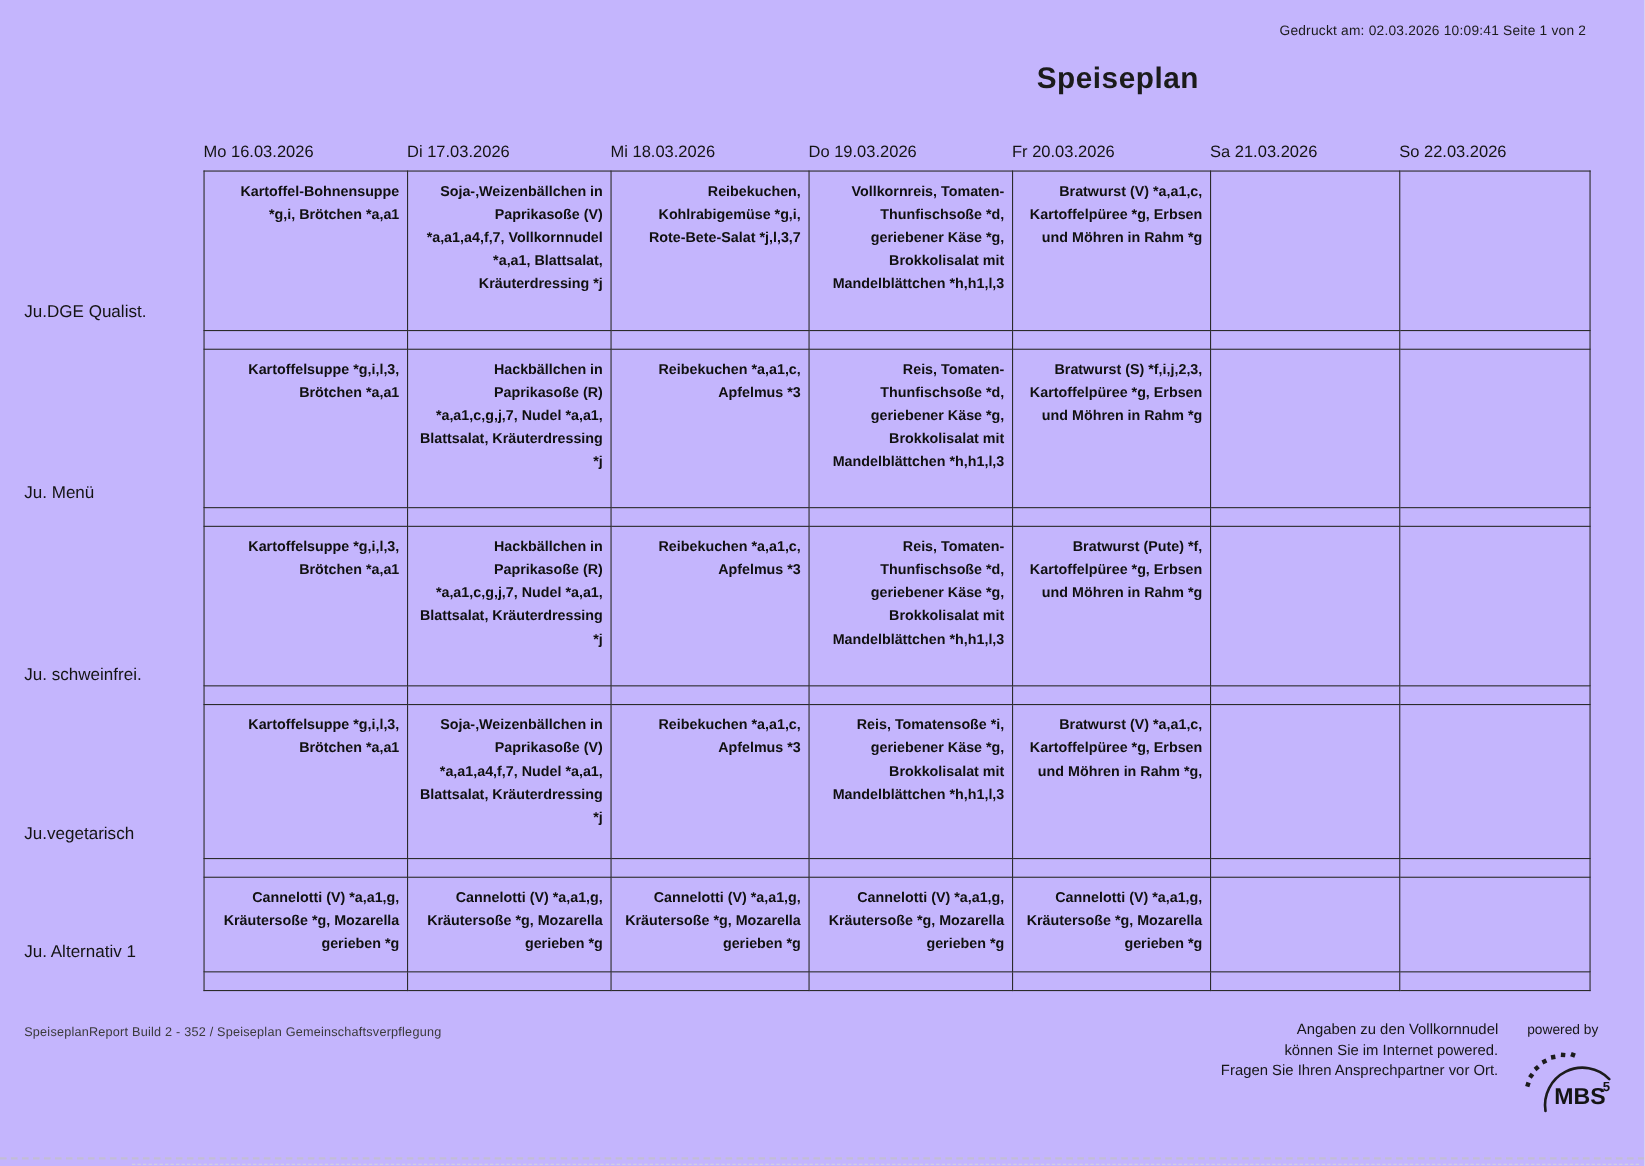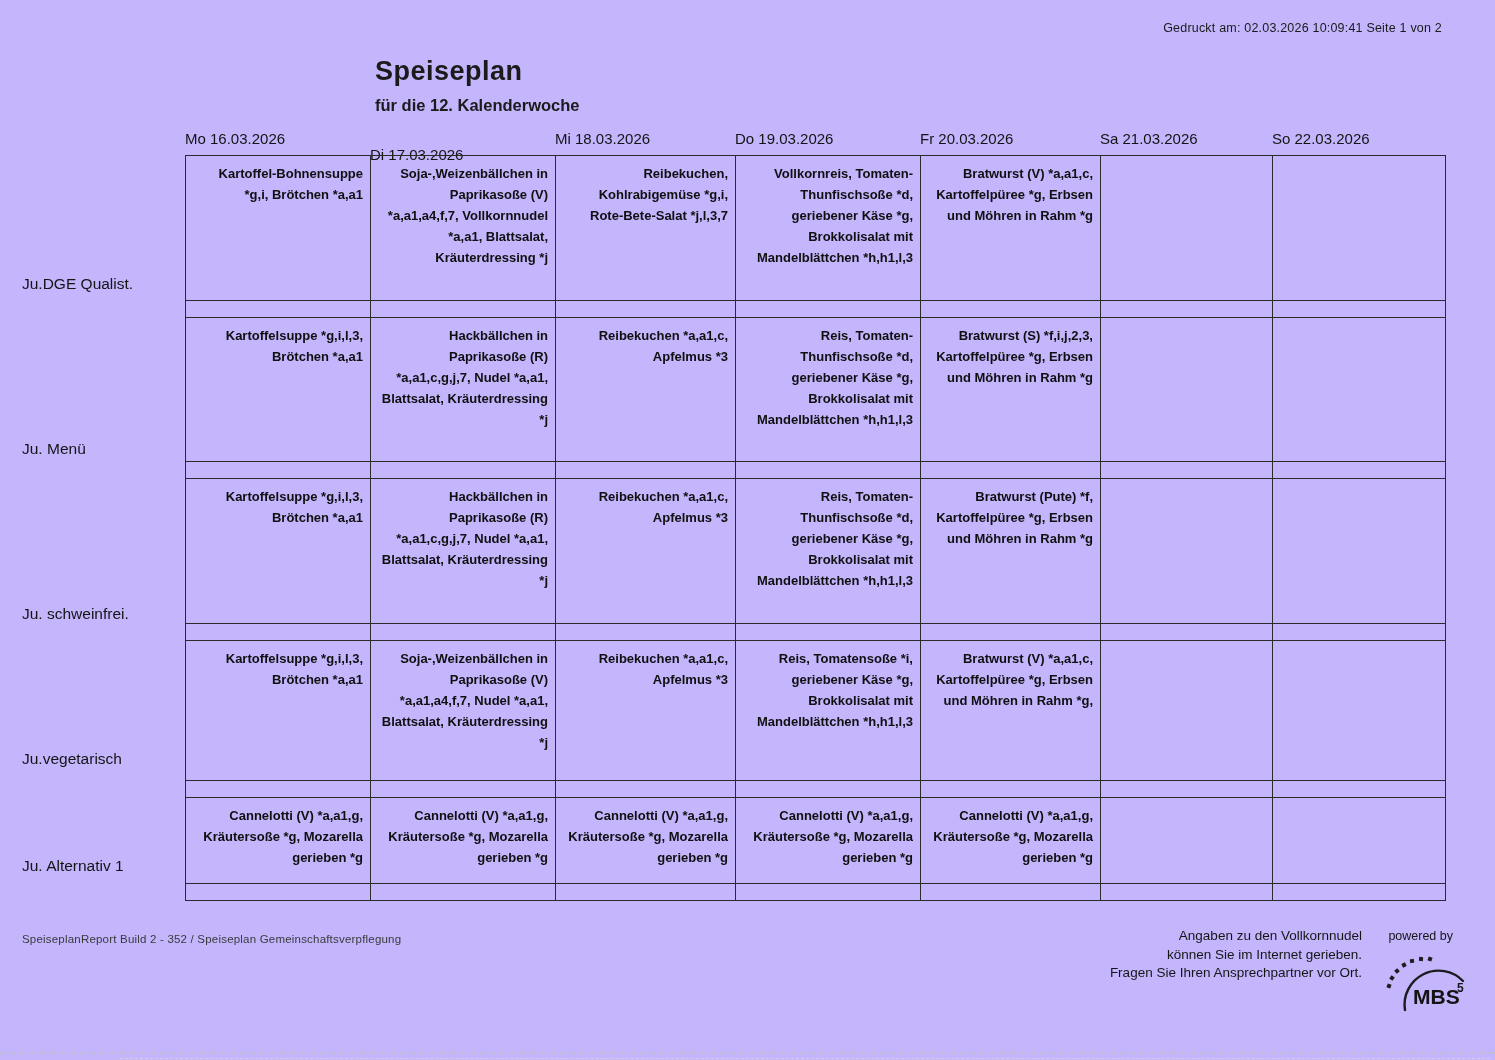--- a/index.html
+++ b/index.html
@@ -5,27 +5,27 @@
   html,body{margin:0;padding:0;background:#e8e8e8;}
   .page{
     position:relative;width:1495px;height:1060px;background:#c4b5fd;
     font-family:"Liberation Sans", sans-serif;color:#1b1b1b;overflow:hidden;
     margin:0 auto;
   }
   .printed-at{
     position:absolute;top:21px;right:53px;font-size:12.5px;color:#1b1b1b;
     letter-spacing:.2px;white-space:nowrap;
   }
-  .title-block{position:absolute;top:56px;left:375px;width:715px;text-align:left;}
+  .title-block{position:absolute;top:56px;left:375px;width:715px;text-align:right;}
   .title{margin:0;font-size:27px;font-weight:bold;letter-spacing:.5px;}
   .subtitle{margin-top:9px;font-size:16.5px;font-weight:bold;}
 
   .day-headers{position:absolute;top:130px;left:185px;width:1260px;display:flex;}
   .day-h{font-size:15px;text-align:left;white-space:nowrap;color:#141414;}
-  .c0{width:185px;} .c1{width:185px;margin-top:16px;} .c2{width:180px;} .c3{width:185px;}
+  .c0{width:185px;} .c1{width:185px;} .c2{width:180px;} .c3{width:185px;}
   .c4{width:180px;} .c5{width:172px;} .c6{width:173px;}
 
   .row-label{
     position:absolute;left:22px;font-size:15.5px;color:#141414;white-space:nowrap;text-align:right;
   }
 
   table.menu{
     position:absolute;top:155px;left:185px;width:1260px;
     border-collapse:collapse;table-layout:fixed;
   }
@@ -60,21 +60,20 @@
 </style>
 </head>
 <body>
 
 <div class="page">
 
   <div class="printed-at">Gedruckt am: 02.03.2026 10:09:41 Seite 1 von 2</div>
 
   <div class="title-block">
     <h1 class="title">Speiseplan</h1>
-    <div class="subtitle">für die 12. Kalenderwoche</div>
   </div>
 
   <div class="day-headers">
     <div class="day-h c0">Mo 16.03.2026</div>
     <div class="day-h c1">Di 17.03.2026</div>
     <div class="day-h c2">Mi 18.03.2026</div>
     <div class="day-h c3">Do 19.03.2026</div>
     <div class="day-h c4">Fr 20.03.2026</div>
     <div class="day-h c5">Sa 21.03.2026</div>
     <div class="day-h c6">So 22.03.2026</div>
@@ -191,21 +190,21 @@
           <td></td>
           <td></td>
       </tr>
     </tbody>
   </table>
 
   <div class="footer-left">SpeiseplanReport  Build 2 - 352 / Speiseplan Gemeinschaftsverpflegung</div>
 
   <div class="footer-right">
     <div>Angaben zu den Vollkornnudel</div>
-    <div>können Sie im Internet gerieben.</div>
+    <div>können Sie im Internet powered.</div>
     <div>Fragen Sie Ihren Ansprechpartner vor Ort.</div>
   </div>
 
   <div class="powered-by">powered by</div>
 
   <svg class="mbs-logo" viewBox="0 0 86 66" xmlns="http://www.w3.org/2000/svg">
     <g fill="#1c1c1c">
       <rect x="4" y="36" width="4" height="4" transform="rotate(18 6 38)"></rect>
       <rect x="7" y="28" width="4" height="4" transform="rotate(35 9 30)"></rect>
       <rect x="12" y="21" width="4" height="4" transform="rotate(50 14 23)"></rect>

